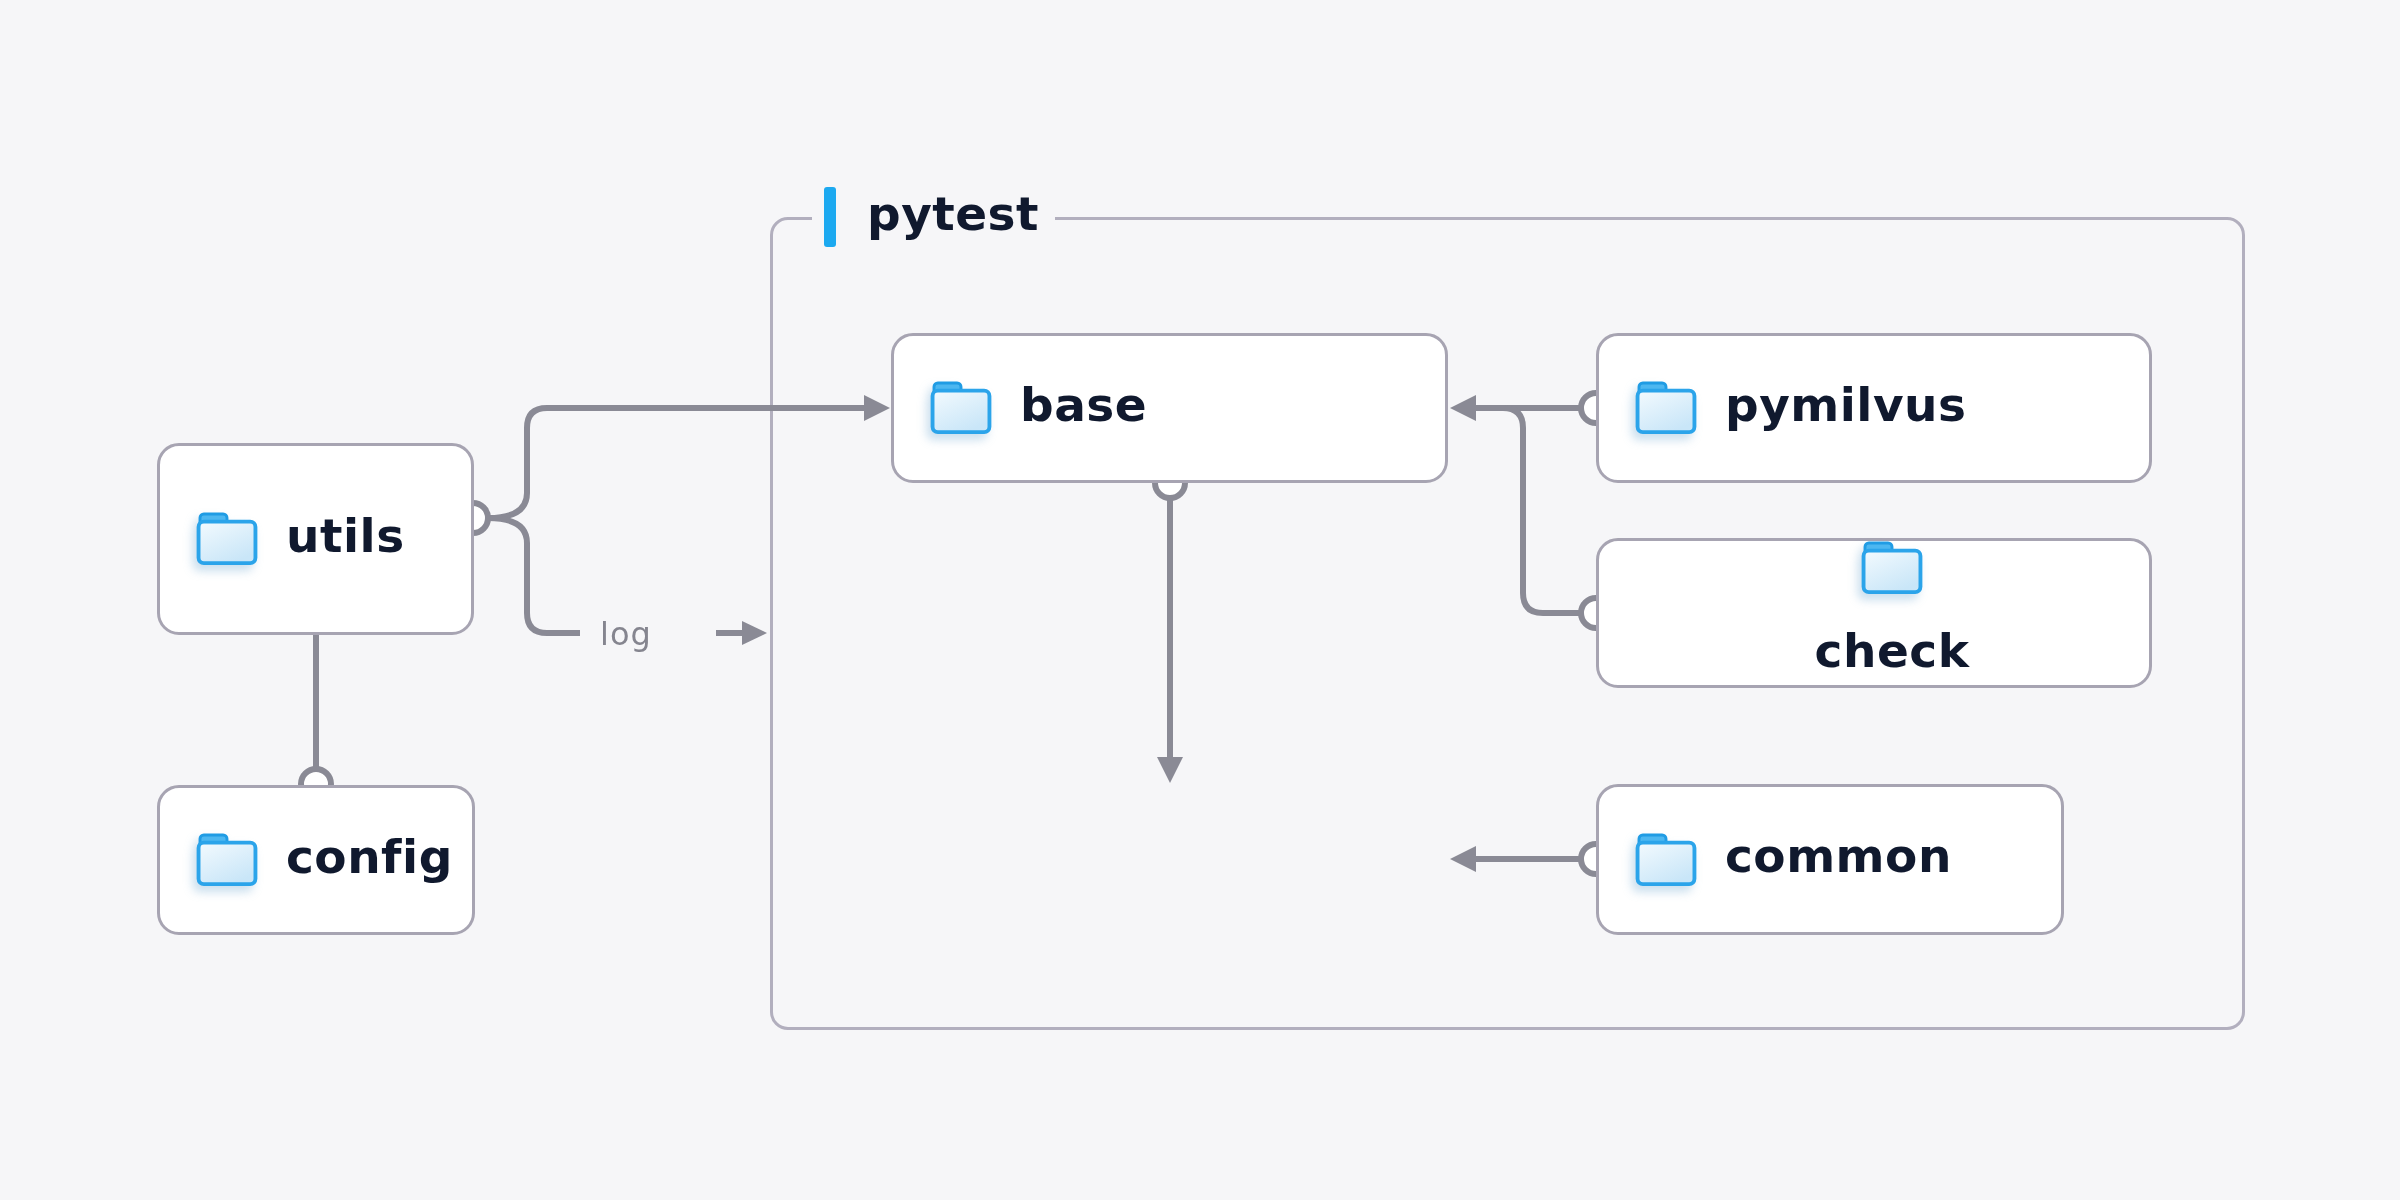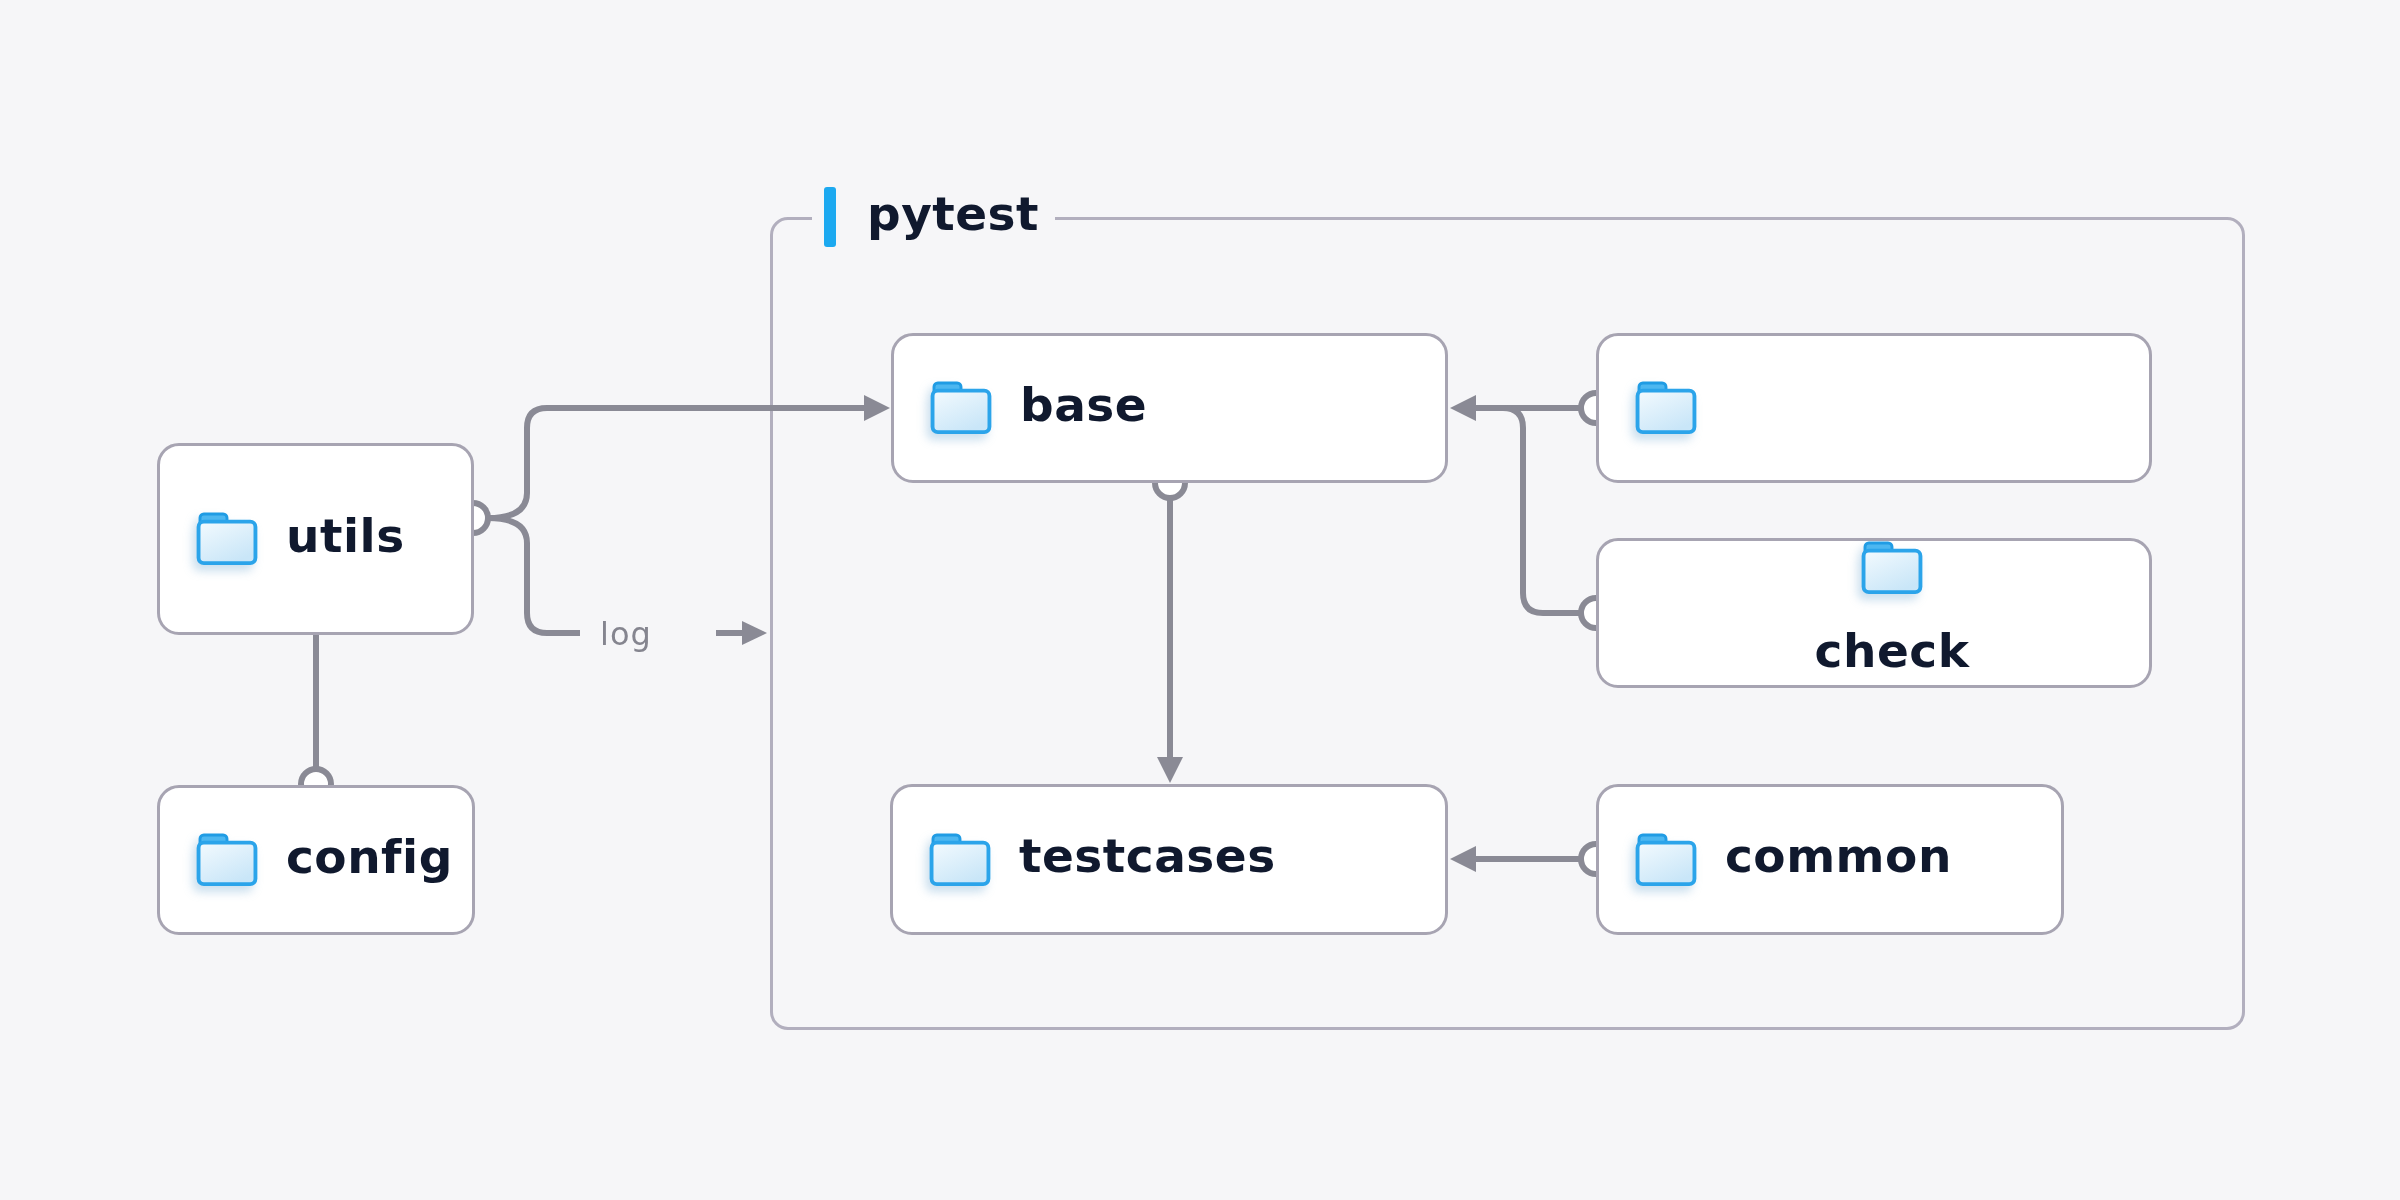--- a/index.html
+++ b/index.html
@@ -169,37 +169,31 @@
       <rect x="2.5" y="10" width="59" height="43" rx="5.5" fill="url(#foldergrad)" stroke="var(--folder-stroke)" stroke-width="4"></rect>
     </svg>
     <span class="nlabel">base</span>
   </div>
 
   <div class="node" id="node-pymilvus">
     <svg class="folder" width="62" height="54" viewBox="0 0 64 56">
       <rect x="4" y="2" width="28" height="18" rx="4" fill="var(--folder-tab)" stroke="var(--folder-tab-stroke)" stroke-width="3"></rect>
       <rect x="2.5" y="10" width="59" height="43" rx="5.5" fill="url(#foldergrad)" stroke="var(--folder-stroke)" stroke-width="4"></rect>
     </svg>
+    <span class="nlabel">pymilvus</span>
   </div>
 
   <div class="node" id="node-check">
     <svg class="folder" width="62" height="54" viewBox="0 0 64 56">
       <rect x="4" y="2" width="28" height="18" rx="4" fill="var(--folder-tab)" stroke="var(--folder-tab-stroke)" stroke-width="3"></rect>
       <rect x="2.5" y="10" width="59" height="43" rx="5.5" fill="url(#foldergrad)" stroke="var(--folder-stroke)" stroke-width="4"></rect>
     </svg>
     <span class="nlabel">check</span>
   </div>
 
-  <div class="node" id="node-testcases">
-    <svg class="folder" width="62" height="54" viewBox="0 0 64 56">
-      <rect x="4" y="2" width="28" height="18" rx="4" fill="var(--folder-tab)" stroke="var(--folder-tab-stroke)" stroke-width="3"></rect>
-      <rect x="2.5" y="10" width="59" height="43" rx="5.5" fill="url(#foldergrad)" stroke="var(--folder-stroke)" stroke-width="4"></rect>
-    </svg>
-    <span class="nlabel">testcases</span>
-  </div>
 
   <div class="node" id="node-common">
     <svg class="folder" width="62" height="54" viewBox="0 0 64 56">
       <rect x="4" y="2" width="28" height="18" rx="4" fill="var(--folder-tab)" stroke="var(--folder-tab-stroke)" stroke-width="3"></rect>
       <rect x="2.5" y="10" width="59" height="43" rx="5.5" fill="url(#foldergrad)" stroke="var(--folder-stroke)" stroke-width="4"></rect>
     </svg>
     <span class="nlabel">common</span>
   </div>
 
 </div>

